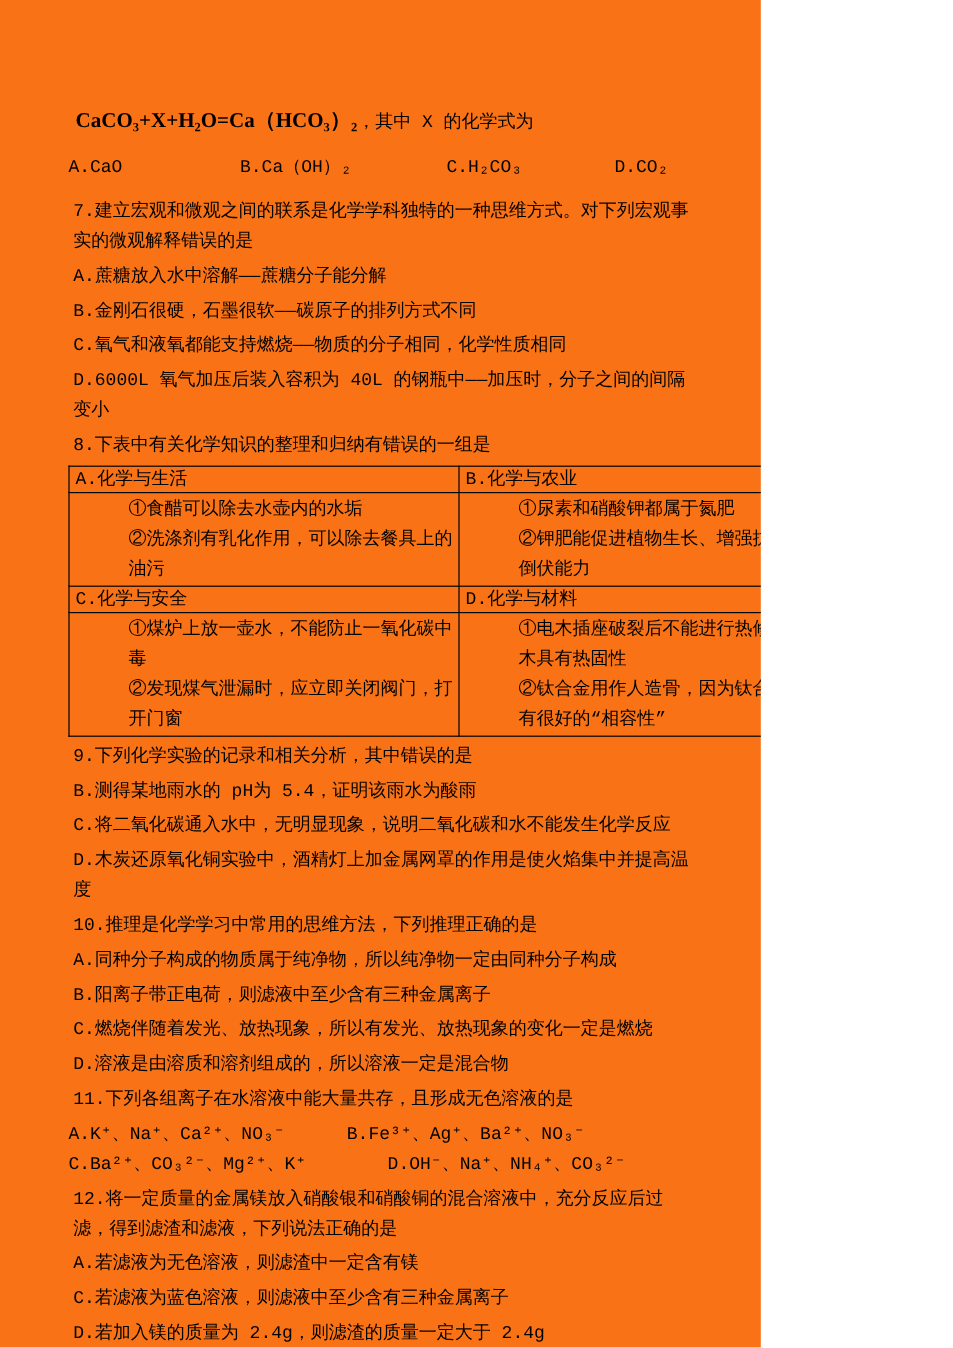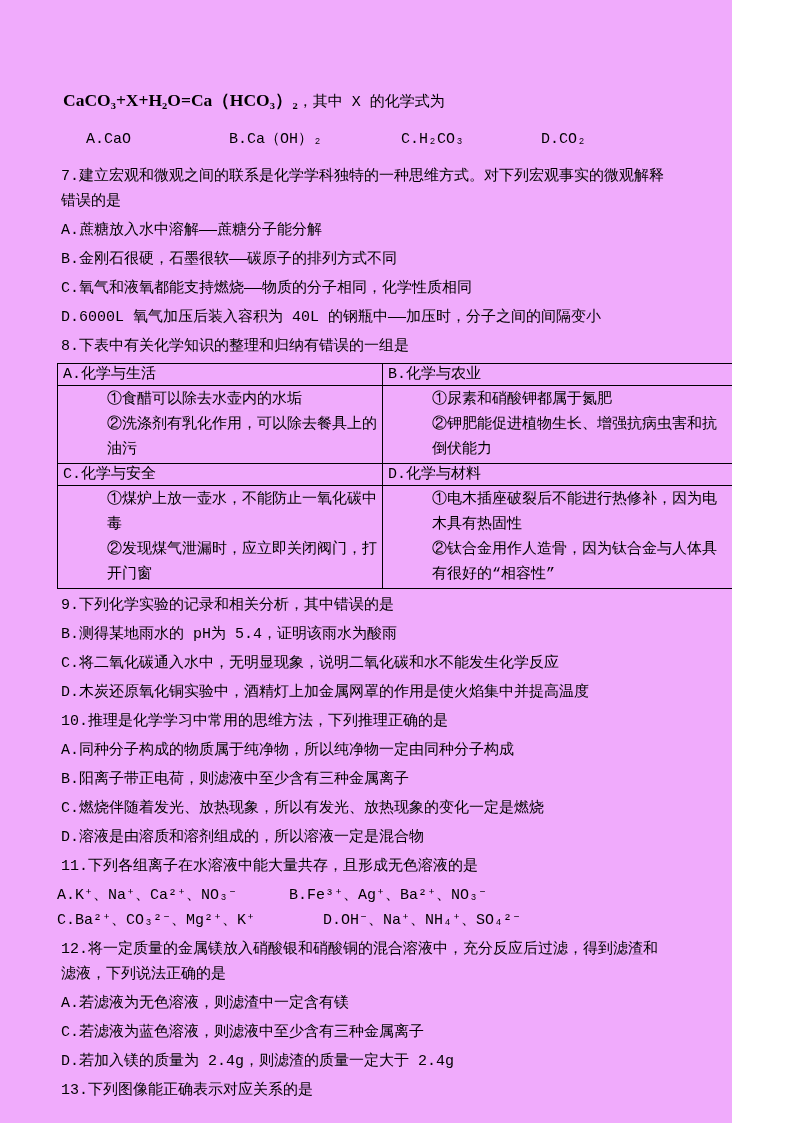--- a/index.html
+++ b/index.html
@@ -2,23 +2,23 @@
 <html><head>
 <meta charset="utf-8">
 <style>
   html, body {
     margin: 0;
     padding: 0;
     background: #ffffff;
   }
   .page {
     position: relative;
-    width: 732px;
+    width: 634px;
     height: 1123px;
-    background: #f0abfc;
+    background: #f97316;
     color: #000000;
     box-sizing: border-box;
     padding: 88px 56px 0 57px;
     font-family: "Liberation Mono", "DejaVu Sans Mono", monospace;
     font-size: 15px;
     line-height: 25px;
     overflow: hidden;
   }
   .line {
     margin: 4px;
@@ -38,21 +38,21 @@
   .formula-suffix {
     font-weight: normal;
     font-size: 15px;
   }
   
   .opt-row {
     display: flex;
     margin: 0 0 12px 0;
     line-height: 25px;
   }
-  .opt-row .w1 { width: 143px; margin-left: 29px; }
+  .opt-row .w1 { width: 143px; }
   .opt-row .w2 { width: 172px; }
   .opt-row .w3 { width: 140px; }
   
   .ion-row { display: flex; line-height: 25px; margin: 0; }
   .ion-row .colA  { width: 232px; }
   .ion-row .colC  { width: 266px; }
   
   table.qtable {
     border-collapse: collapse;
     width: 680px;
@@ -142,21 +142,21 @@
   <p class="line">C.燃烧伴随着发光、放热现象，所以有发光、放热现象的变化一定是燃烧</p>
   <p class="line">D.溶液是由溶质和溶剂组成的，所以溶液一定是混合物</p>
 
   <p class="line">11.下列各组离子在水溶液中能大量共存，且形成无色溶液的是</p>
   <div class="ion-row">
     <span class="colA">A.K⁺、Na⁺、Ca²⁺、NO₃⁻</span>
     <span>B.Fe³⁺、Ag⁺、Ba²⁺、NO₃⁻</span>
   </div>
   <div class="ion-row">
     <span class="colC">C.Ba²⁺、CO₃²⁻、Mg²⁺、K⁺</span>
-    <span>D.OH⁻、Na⁺、NH₄⁺、SO₄²⁻</span>
+    <span>D.OH⁻、Na⁺、NH₄⁺、CO₃²⁻</span>
   </div>
 
   <p class="line">12.将一定质量的金属镁放入硝酸银和硝酸铜的混合溶液中，充分反应后过滤，得到滤渣和滤液，下列说法正确的是</p>
   <p class="line">A.若滤液为无色溶液，则滤渣中一定含有镁</p>
   <p class="line">C.若滤液为蓝色溶液，则滤液中至少含有三种金属离子</p>
   <p class="line">D.若加入镁的质量为 2.4g，则滤渣的质量一定大于 2.4g</p>
 
   <p class="line">13.下列图像能正确表示对应关系的是</p>
 
 </div>

